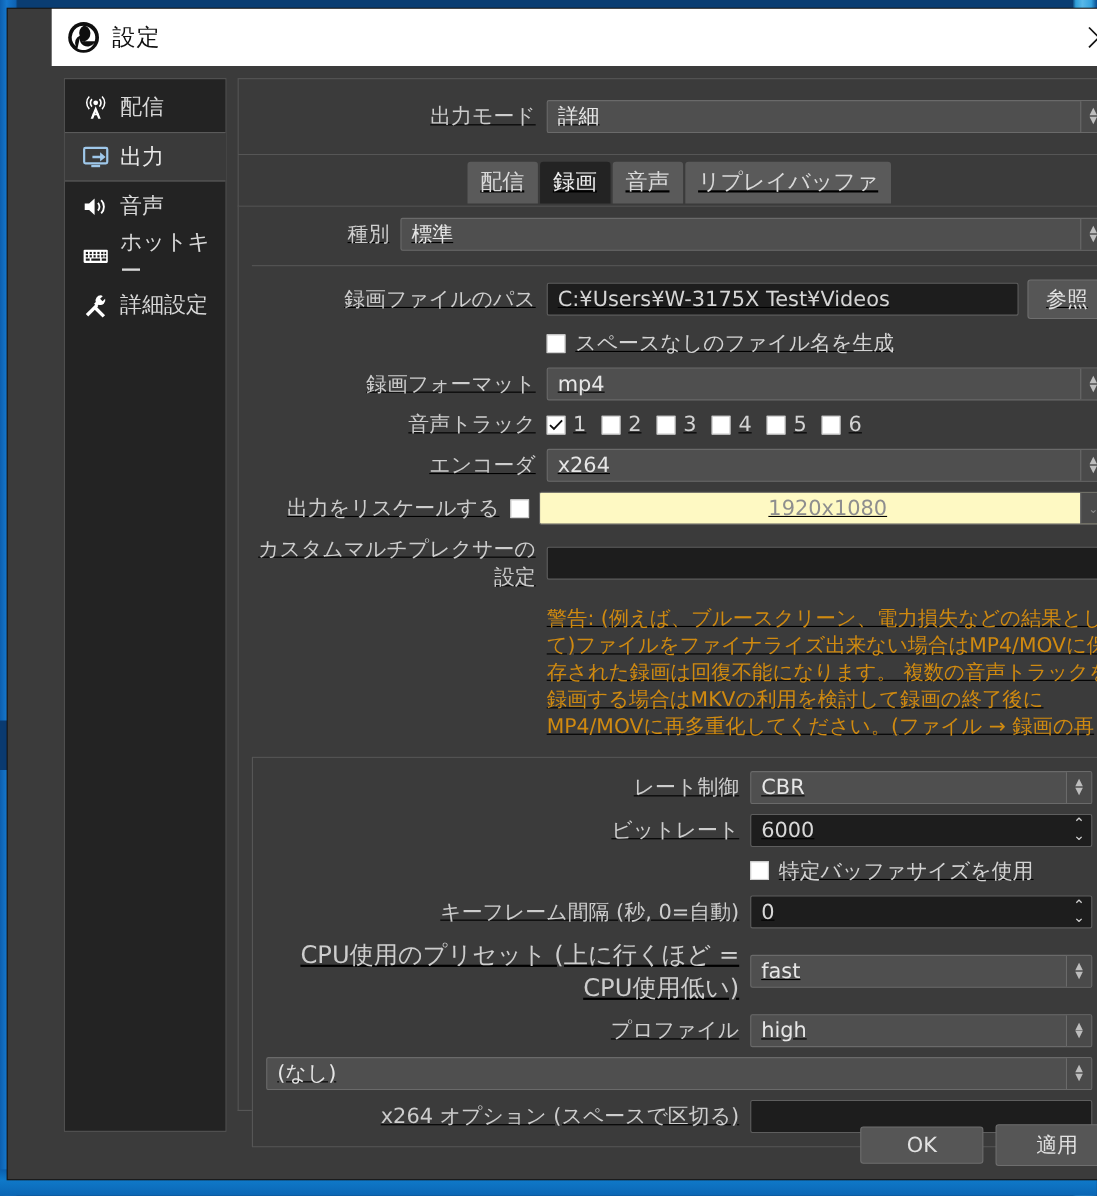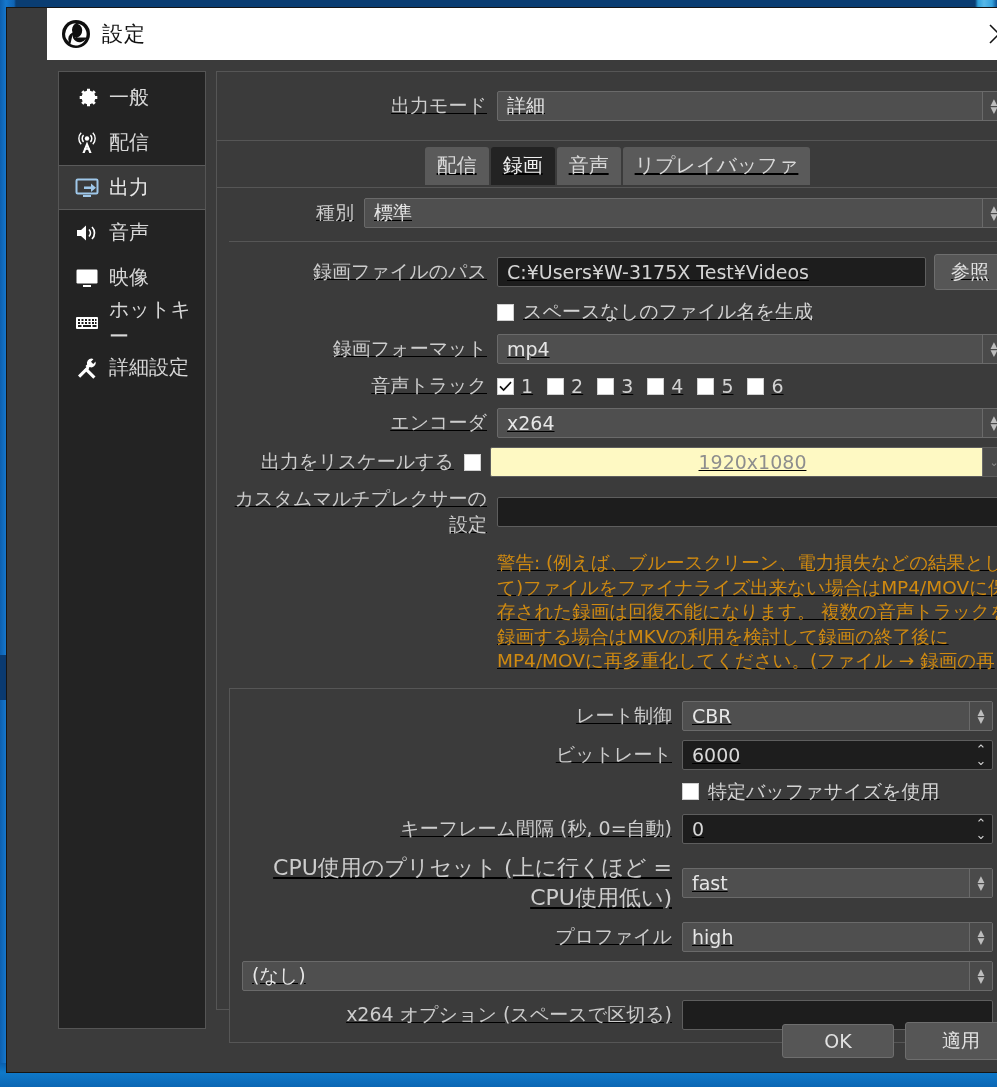--- a/index.html
+++ b/index.html
@@ -193,29 +193,20 @@
         <line x1="2" y1="2" x2="20" y2="20" stroke="#111" stroke-width="1.6"></line>
         <line x1="20" y1="2" x2="2" y2="20" stroke="#111" stroke-width="1.6"></line>
       </svg>
     </div>
   </div>
 
   <div class="body-area">
 
     <div class="sidebar">
 
-      <div class="nav-item">
-        <span class="nav-ico">
-          <svg width="26" height="26" viewBox="0 0 26 26">
-            <path fill="#fff" d="M13 8.3a4.7 4.7 0 1 0 0 9.4 4.7 4.7 0 0 0 0-9.4zm0 7a2.3 2.3 0 1 1 0-4.6 2.3 2.3 0 0 1 0 4.6z"></path>
-            <path fill="#fff" d="M23.3 11h-2.1a8.4 8.4 0 0 0-.9-2.2l1.5-1.5-2.1-2.1-1.5 1.5a8.4 8.4 0 0 0-2.2-.9V3.7h-3v2.1a8.4 8.4 0 0 0-2.2.9L9.3 5.2 7.2 7.3l1.5 1.5a8.4 8.4 0 0 0-.9 2.2H5.7v3h2.1c.2.8.5 1.5.9 2.2l-1.5 1.5 2.1 2.1 1.5-1.5c.7.4 1.4.7 2.2.9v2.1h3v-2.1c.8-.2 1.5-.5 2.2-.9l1.5 1.5 2.1-2.1-1.5-1.5c.4-.7.7-1.4.9-2.2h2.1v-3z"></path>
-          </svg>
-        </span>
-        <span class="nav-label">一般</span>
-      </div>
 
       <div class="nav-item">
         <span class="nav-ico">
           <svg width="26" height="26" viewBox="0 0 26 26">
             <circle cx="13" cy="8.5" r="2.2" fill="#fff"></circle>
             <path d="M9.6 5.1a4.8 4.8 0 0 0 0 6.8" stroke="#fff" stroke-width="1.5" fill="none"></path>
             <path d="M16.4 5.1a4.8 4.8 0 0 1 0 6.8" stroke="#fff" stroke-width="1.5" fill="none"></path>
             <path d="M7.2 2.8a8.1 8.1 0 0 0 0 11.4" stroke="#fff" stroke-width="1.4" fill="none"></path>
             <path d="M18.8 2.8a8.1 8.1 0 0 1 0 11.4" stroke="#fff" stroke-width="1.4" fill="none"></path>
             <path d="M13 11.5 L8.4 23 h2.3 l2.3-6 2.3 6h2.3z" fill="#fff"></path>
@@ -240,29 +231,20 @@
         <span class="nav-ico">
           <svg width="26" height="26" viewBox="0 0 26 26">
             <path d="M3 10h4l5-4.5v15L7 16H3z" fill="#fff"></path>
             <path d="M15 9.5a5 5 0 0 1 0 7" stroke="#fff" stroke-width="1.7" fill="none"></path>
             <path d="M18 7a8.5 8.5 0 0 1 0 12" stroke="#fff" stroke-width="1.7" fill="none"></path>
           </svg>
         </span>
         <span class="nav-label">音声</span>
       </div>
 
-      <div class="nav-item">
-        <span class="nav-ico">
-          <svg width="26" height="26" viewBox="0 0 26 26">
-            <rect x="2.5" y="4.5" width="21" height="14" rx="1.2" fill="#fff"></rect>
-            <rect x="9" y="20" width="8" height="2" fill="#fff"></rect>
-          </svg>
-        </span>
-        <span class="nav-label">映像</span>
-      </div>
 
       <div class="nav-item">
         <span class="nav-ico">
           <svg width="26" height="26" viewBox="0 0 26 26">
             <rect x="2" y="7" width="22" height="12" rx="1" fill="#fff"></rect>
             <g fill="#1b1b1b">
               <rect x="4" y="9" width="2" height="2"></rect>
                 <rect x="7.5" y="9" width="2" height="2"></rect>
               <rect x="11" y="9" width="2" height="2"></rect>
                 <rect x="14.5" y="9" width="2" height="2"></rect>

